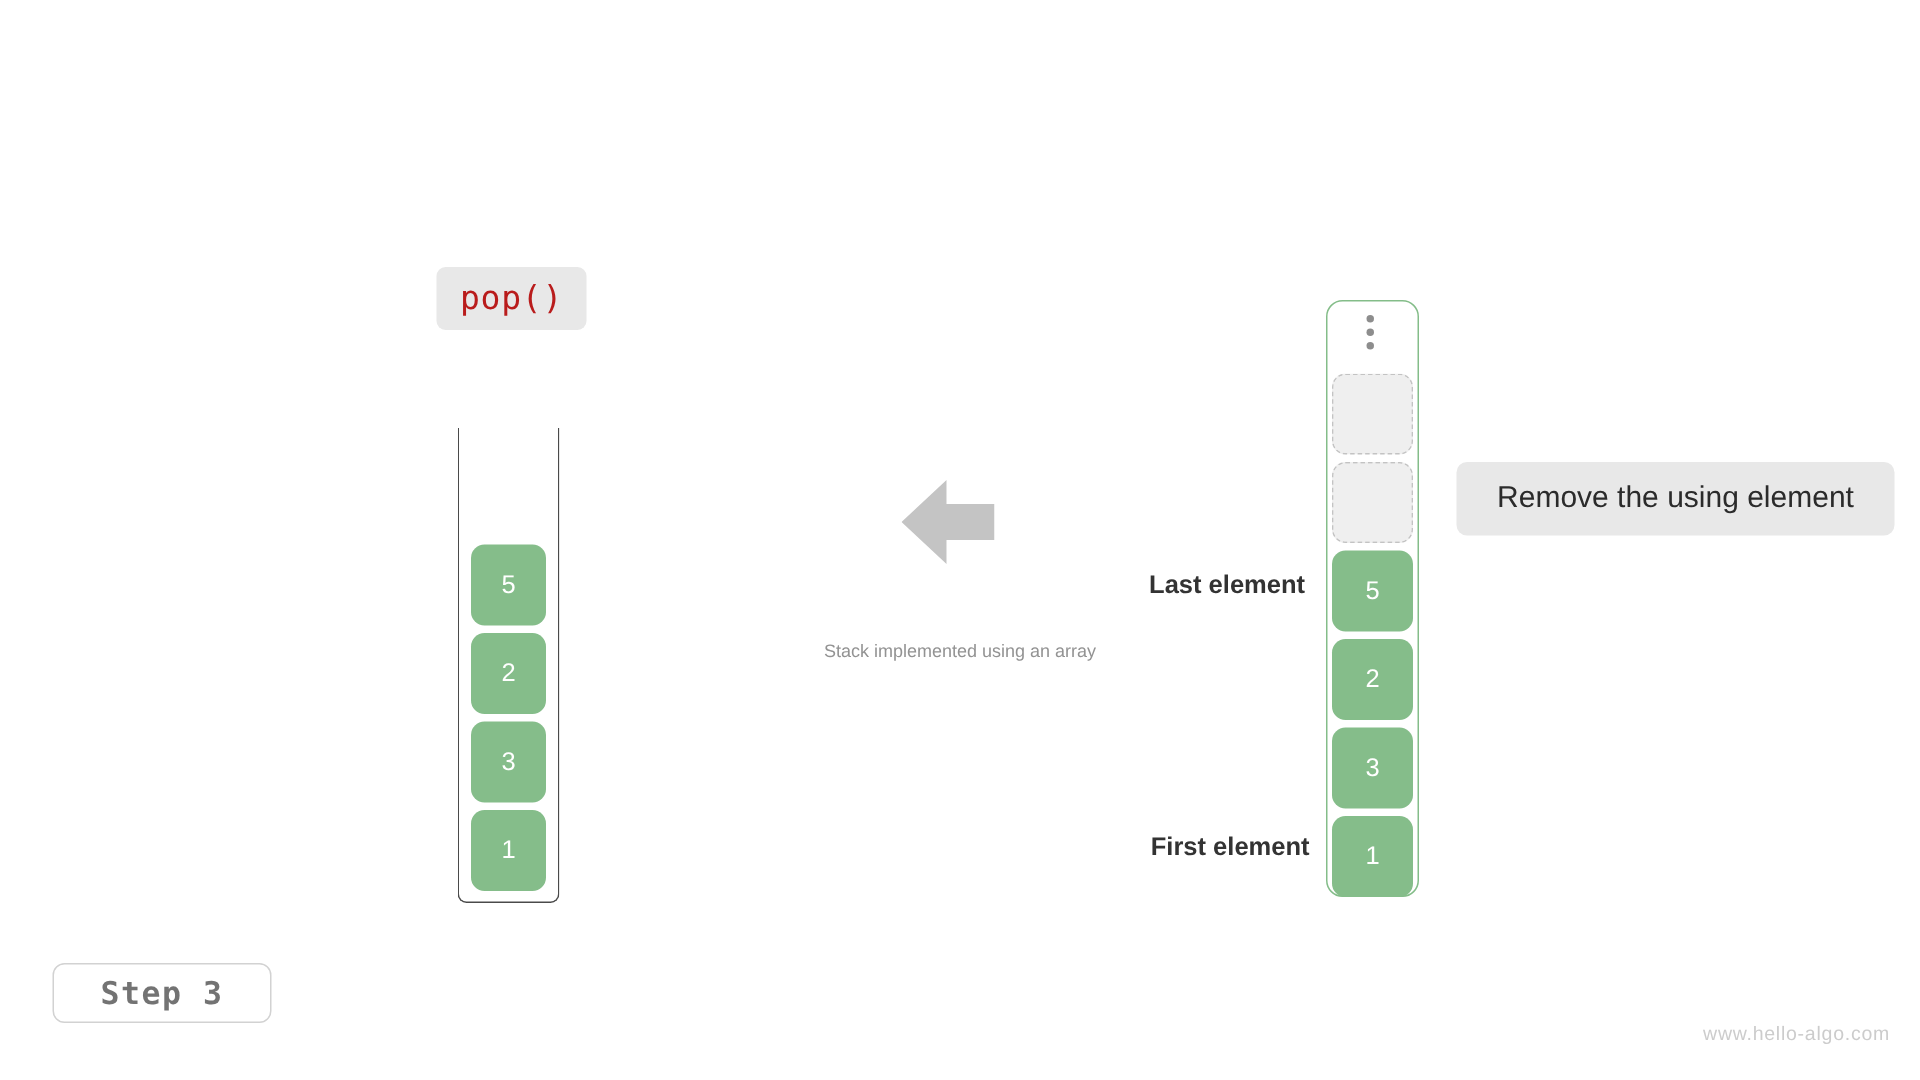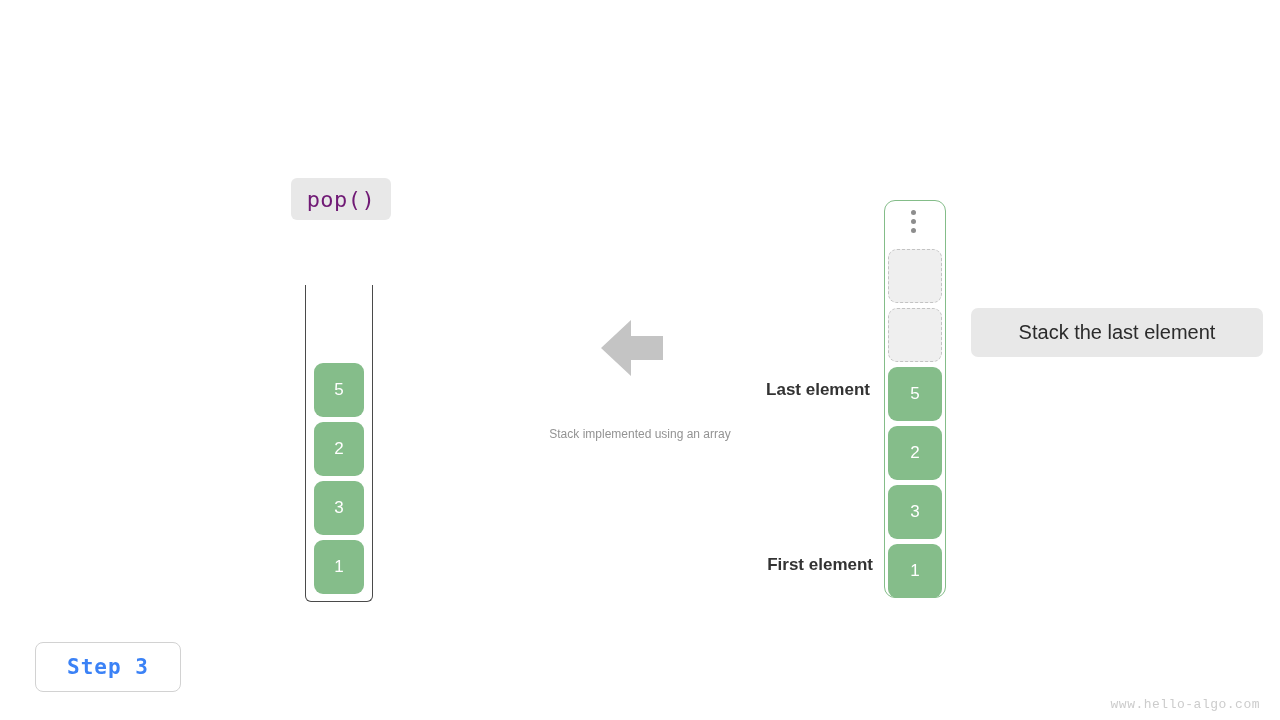--- a/index.html
+++ b/index.html
@@ -28,21 +28,21 @@
     top: 178px;
     width: 100px;
     height: 42px;
     background: #e8e8e8;
     border-radius: 6px;
     display: flex;
     align-items: center;
     justify-content: center;
     font-family: "DejaVu Sans Mono", "Liberation Mono", monospace;
     font-size: 22px;
-    color: #701a75;
+    color: #b91c1c;
     letter-spacing: 0.5px;
   }
 
   
   .tube {
     position: absolute;
     left: 305px;
     top: 285px;
     width: 68px;
     height: 317px;
@@ -186,41 +186,41 @@
     color: #2b2b2b;
     white-space: nowrap;
   }
 
   
   .step-badge {
     position: absolute;
     left: 35px;
     top: 642px;
     width: 146px;
-    height: 50px;
+    height: 40px;
     box-sizing: border-box;
     background: #ffffff;
     border: 1.5px solid #d2d2d2;
     border-radius: 8px;
     display: flex;
     align-items: center;
     justify-content: center;
     font-family: "DejaVu Sans Mono", "Liberation Mono", monospace;
     font-size: 21px;
     font-weight: bold;
-    color: #3b82f6;
+    color: #737373;
     letter-spacing: 1px;
   }
 
   
   .watermark {
     position: absolute;
     right: 20px;
-    bottom: 8px;
-    font-family: Liberation Mono, monospace;
+    bottom: 24px;
+    font-family: Liberation Sans, sans-serif;
     font-size: 13px;
     color: #cccccc;
     letter-spacing: 0.5px;
   }
 </style>
 </head>
 <body>
 
 <div class="stage">
 
@@ -256,19 +256,19 @@
 
   <div class="right-stack">
     <div class="slot empty"></div>
     <div class="slot empty"></div>
     <div class="slot filled">5</div>
     <div class="slot filled">2</div>
     <div class="slot filled">3</div>
     <div class="slot filled">1</div>
   </div>
 
-  <div class="callout">Stack the last element</div>
+  <div class="callout">Remove the using element</div>
 
   <div class="step-badge">Step 3</div>
 
   <div class="watermark">www.hello-algo.com</div>
 
 </div>
 
 </body></html>

